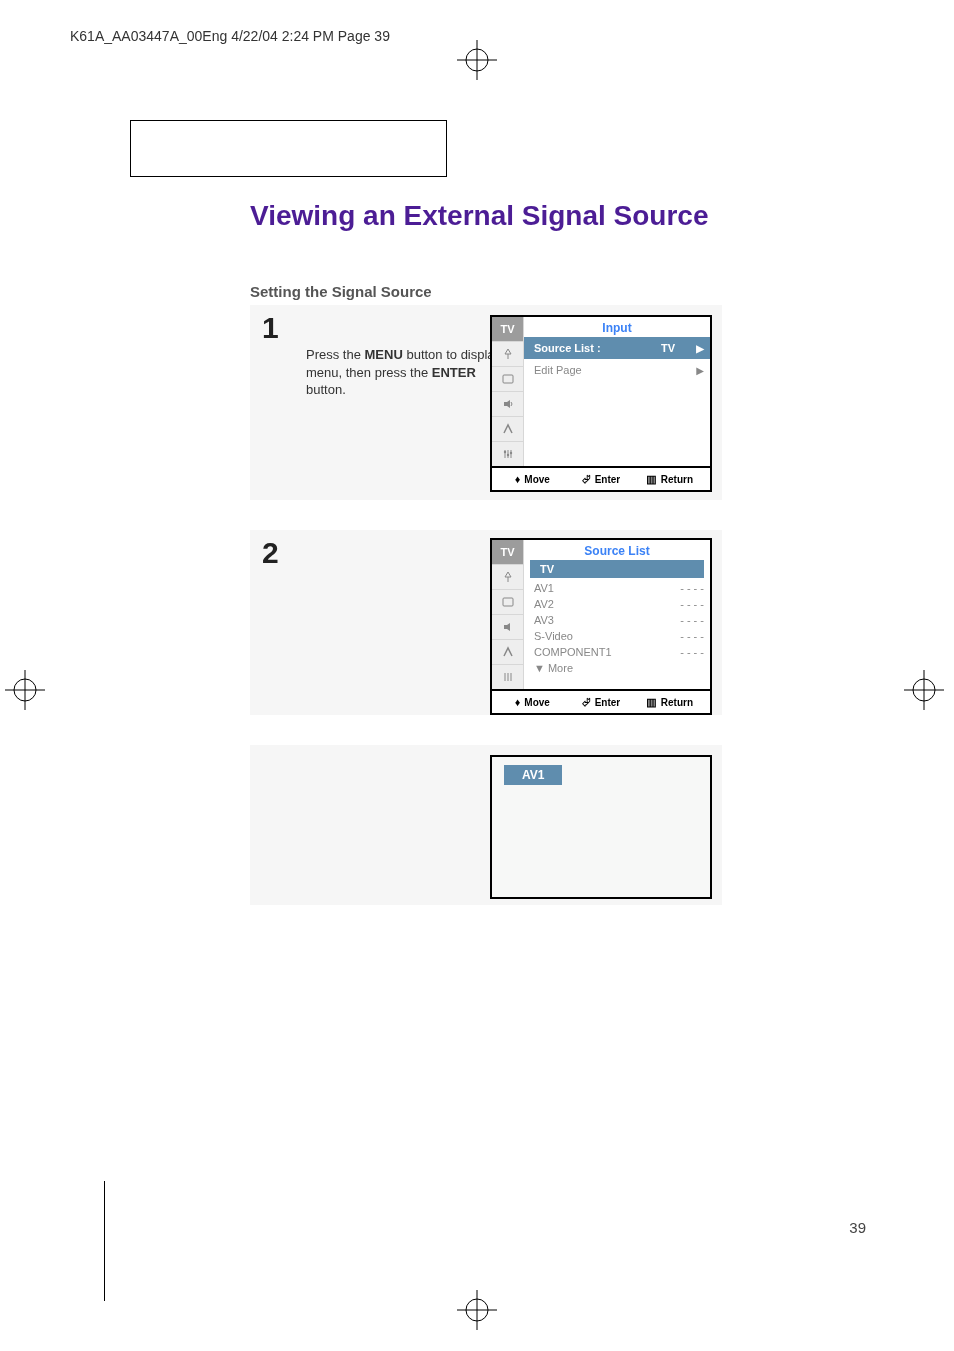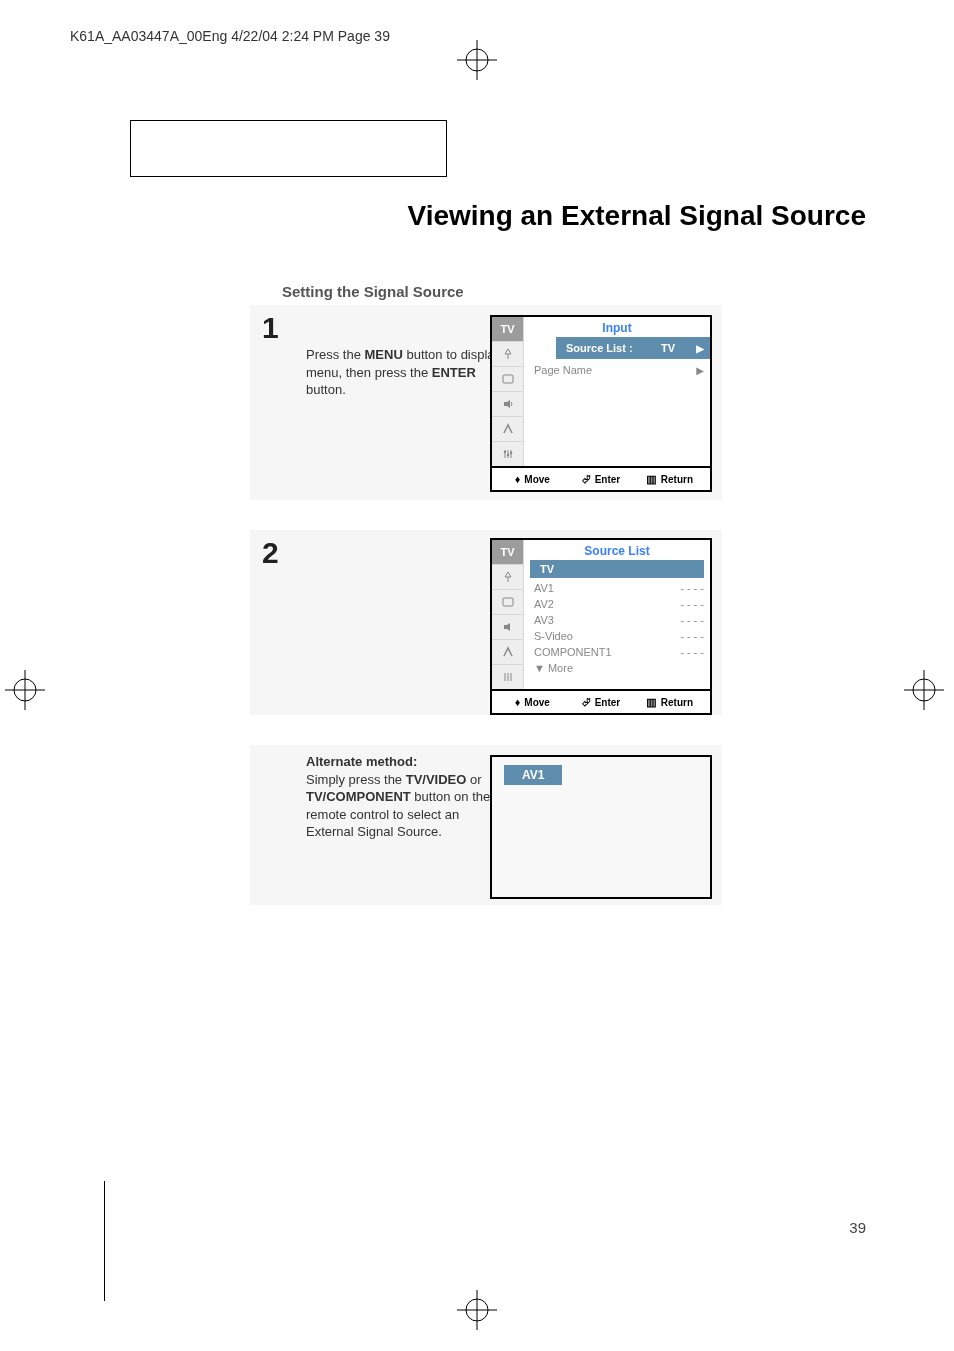--- a/index.html
+++ b/index.html
@@ -40,31 +40,30 @@
     border: 1.5px solid #000;
   }
 
   .main-title {
     position: absolute;
     top: 200px;
     left: 250px;
     right: 88px;
     font-size: 28px;
     font-weight: bold;
-    color: #000000;
-    text-align: right;
+    color: #4c1d95;
+    text-align: left;
   }
   .sub-title {
     position: absolute;
     top: 283px;
     left: 250px;
     font-size: 15px;
     font-weight: bold;
     color: #555;
-    margin-left: 32px;
   }
 
   .step-block {
     position: absolute;
     left: 250px;
     width: 472px;
     background: #f6f6f6;
     padding: 8px 10px 10px 12px;
     box-sizing: border-box;
   }
@@ -138,21 +137,20 @@
     display: flex;
     align-items: center;
     font-size: 11px;
     color: #888;
     padding: 0 6px 0 10px;
   }
   .osd-row.hl {
     background: #5f8dae;
     color: #fff;
     font-weight: bold;
-    margin-left: 32px;
   }
   .osd-row .label { flex: 1; }
   .osd-row .val { width: 48px; text-align: center; }
   .osd-row .arrow { width: 12px; text-align: right; font-size: 10px; }
   .osd-foot {
     border-top: 2px solid #000;
     display: flex;
     align-items: center;
     height: 22px;
     font-size: 10px;
@@ -280,21 +278,21 @@
         </div>
       </div>
       <div class="osd-content">
         <div class="osd-title">Input</div>
         <div class="osd-row hl">
           <span class="label">Source List :</span>
           <span class="val">TV</span>
           <span class="arrow">▶</span>
         </div>
         <div class="osd-row">
-          <span class="label">Page Name</span>
+          <span class="label">Edit Page</span>
           <span class="val"></span>
           <span class="arrow" style="color:#888">▶</span>
         </div>
       </div>
     </div>
     <div class="osd-foot">
       <div class="seg">
           <span class="ico">♦</span>
           <span>Move</span>
         </div>
@@ -383,23 +381,19 @@
         </div>
       <div class="seg">
           <span class="ico">▥</span>
           <span>Return</span>
         </div>
     </div>
   </div>
 </div>
 
 <div class="step-block step3">
-  <div class="step-text" style="width:200px">
-    <b>Alternate method:</b><br>
-    <span>Simply press the </span><b>TV/VIDEO</b><span> or </span><b>TV/COMPONENT</b><span> button on the remote control to select an External Signal Source.</span>
-  </div>
   <div class="osd3">
     <div class="badge">AV1</div>
   </div>
 </div>
 
 <div class="page-num">39</div>
 <div class="vline"></div>
 
 </body></html>

